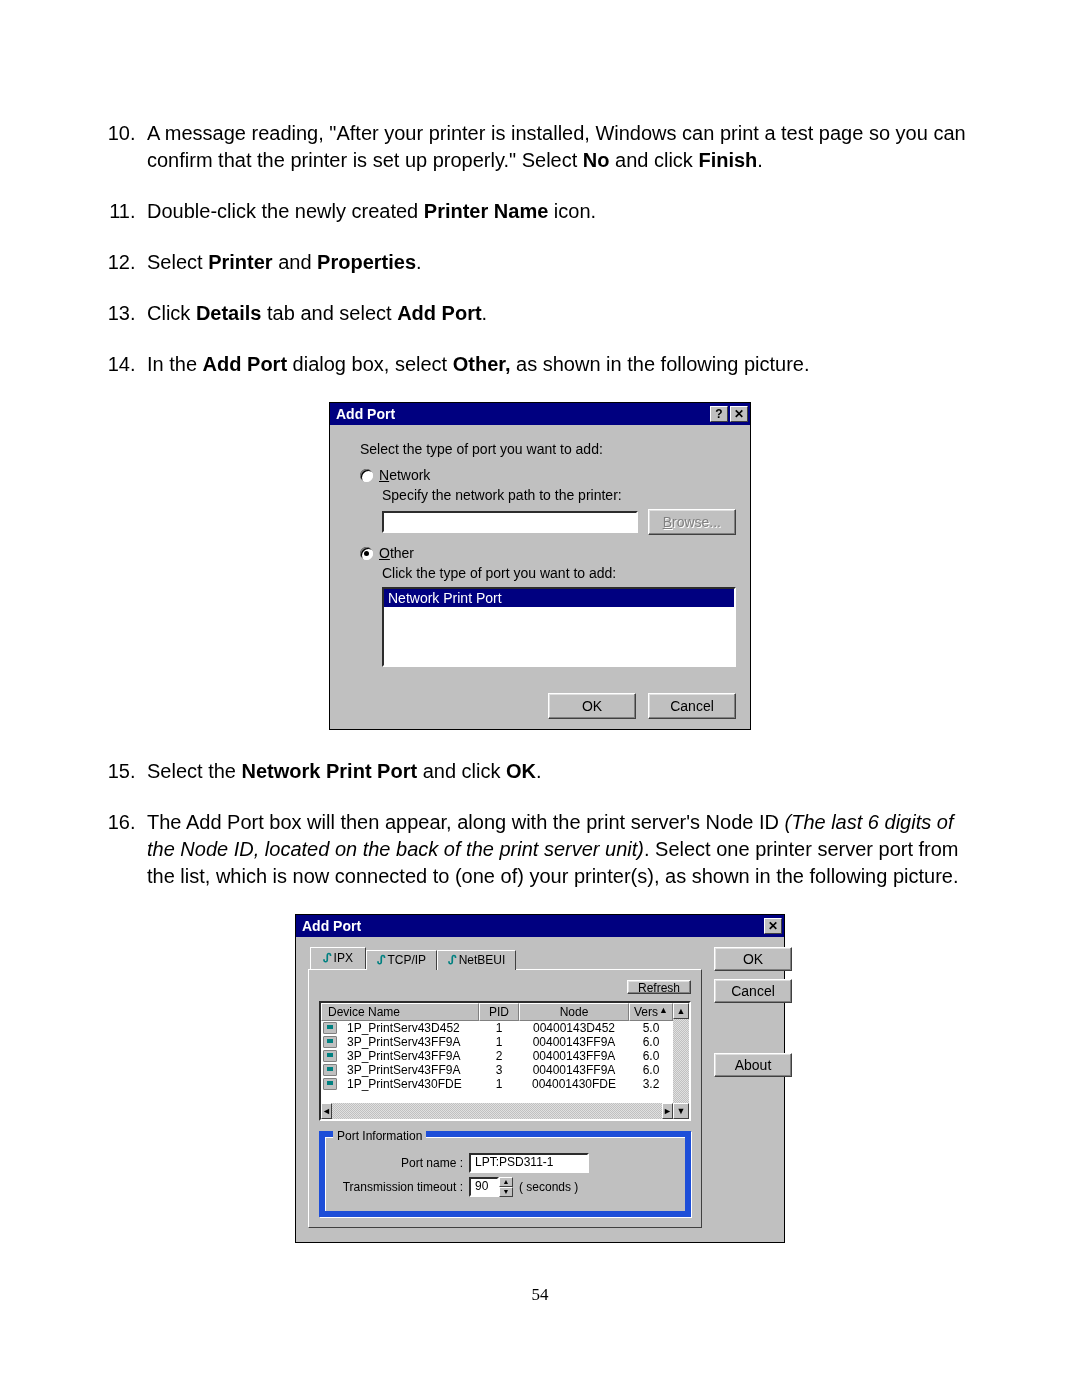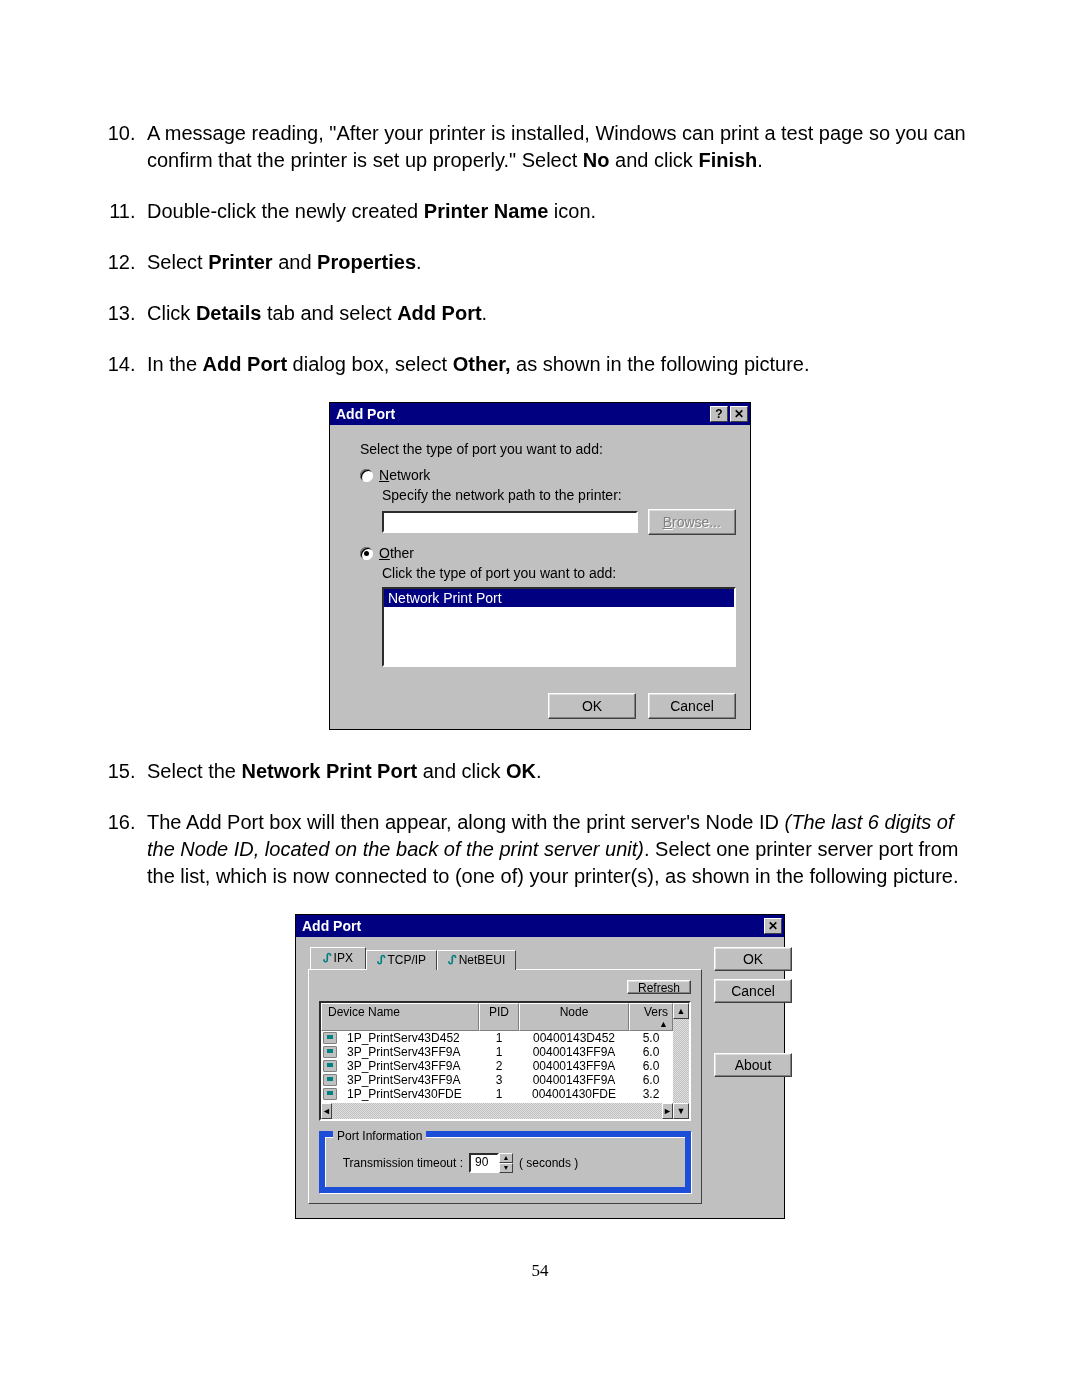--- a/index.html
+++ b/index.html
@@ -223,21 +223,21 @@
   .tinput {
     background: #fff;
     border: 2px inset #fff;
     border-top-color:#808080; border-left-color:#808080;
     height: 20px; padding: 0 4px; font-size: 12px;
   }
   .spin { display: inline-flex; }
   .spin .tinput { width: 30px; }
   .spin-btns { display:flex; flex-direction:column; }
   .spin-btn { width:14px; height:10px; border:1px solid #fff; border-right-color:#404040; border-bottom-color:#404040; background:#c0c0c0; font-size:7px; line-height:7px; text-align:center;}
-  .vers-th-inner { display:flex; align-items:flex-end; justify-content:space-between;flex-direction:column;}
+  .vers-th-inner { display:flex; align-items:flex-start; justify-content:space-between;}
   .vers-th-inner .arrow{ font-size:9px; }
 </style>
 </head>
 <body>
 
 <div class="page">
   <div class="instructions">
     <ol start="10">
       <li>
         <span>A message reading, "After your printer is installed, Windows can print a test page so you can confirm that the printer is set up properly." Select </span><span class="bold">No</span><span> and click </span><span class="bold">Finish</span><span>.</span>
@@ -407,20 +407,24 @@
                   <div class="sb-btn">▲</div>
                   <div class="sb-track"></div>
                   <div class="sb-btn">▼</div>
                 </div>
               </div>
             </div>
 
             <div class="groupbox">
               <div class="groupbox-title">Port Information</div>
               <div class="formrow">
+                <div class="flabel">Port name :</div>
+                <div class="tinput" style="width:120px;">LPT:PSD311-1</div>
+              </div>
+              <div class="formrow">
                 <div class="flabel">Transmission timeout :</div>
                 <div class="spin">
                   <div class="tinput">90</div>
                   <div class="spin-btns">
                     <div class="spin-btn">▲</div>
                     <div class="spin-btn">▼</div>
                   </div>
                 </div>
                 <span style="font-size:12px;">( seconds )</span>
               </div>

